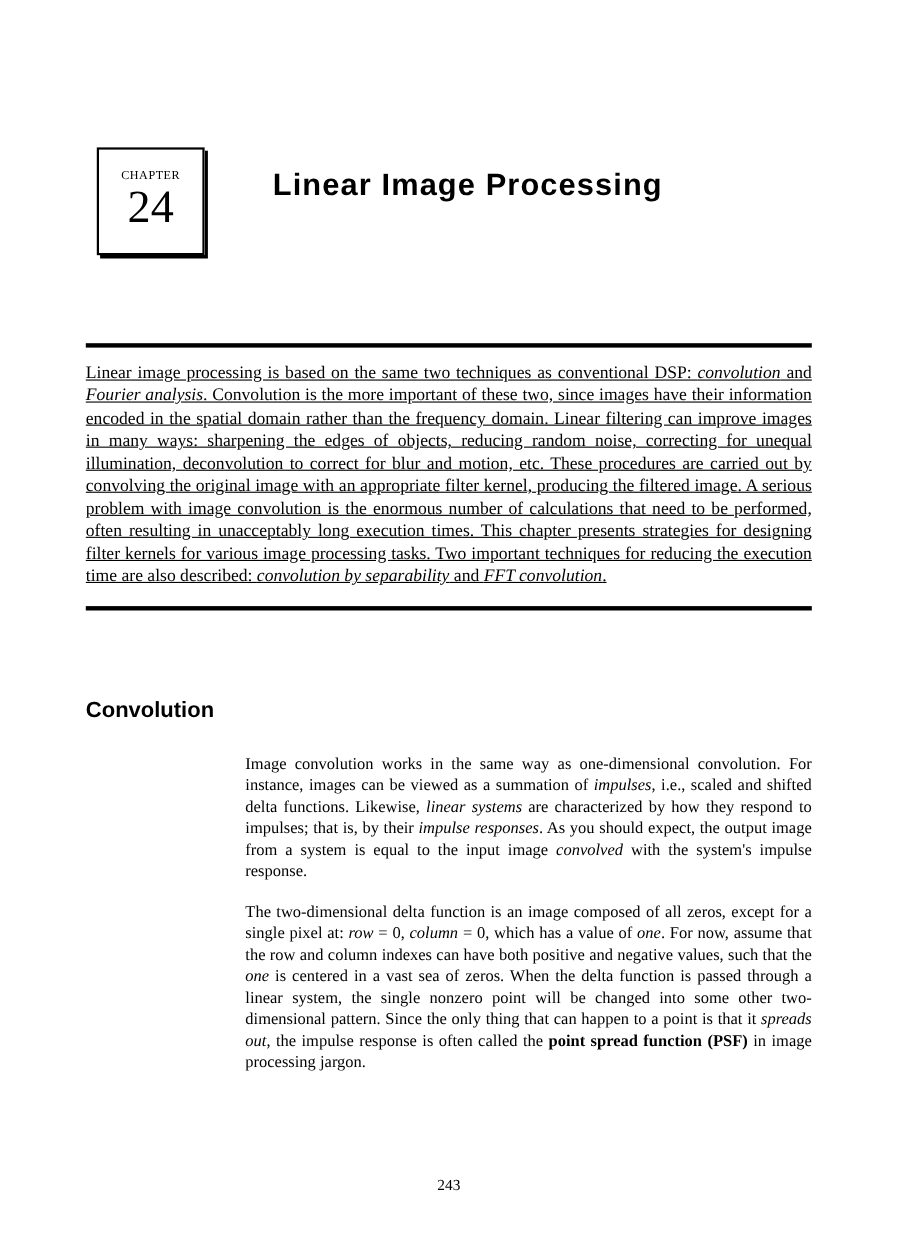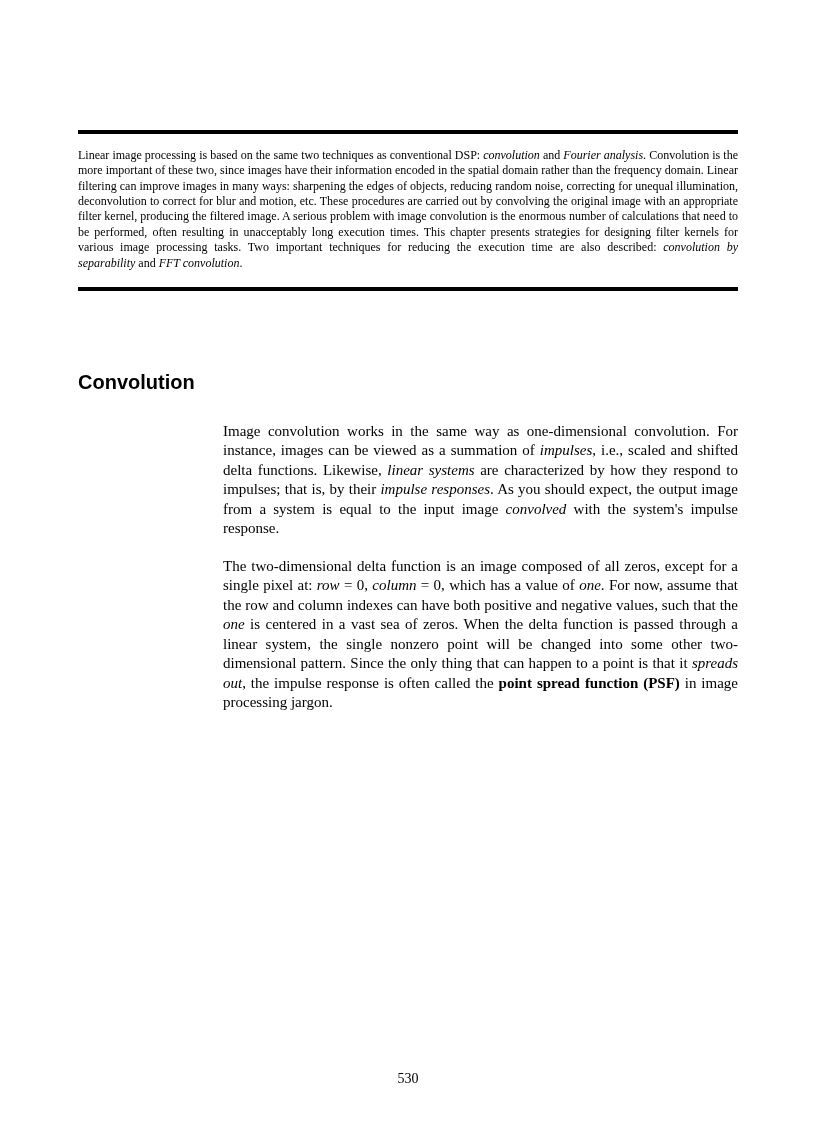--- a/index.html
+++ b/index.html
@@ -58,23 +58,24 @@
     border: none;
     border-top: 4px solid #000;
     margin: 0 0 14px 0;
   }
   .rule-thick-bottom {
     border: none;
     border-top: 4px solid #000;
     margin: 16px 0 0 0;
   }
   .intro {
-    font-size: 12px;
+    font-size: 16px;
     line-height: 1.28;
     text-align: justify;
+    text-decoration: underline;
   }
   .intro .ital { font-style: italic; }
   .section-heading {
     font-family: Arial, Helvetica, sans-serif;
     font-size: 20px;
     font-weight: bold;
     margin-top: 80px;
     margin-bottom: 28px;
   }
   .body-col {
@@ -92,20 +93,27 @@
     left: 0;
     right: 0;
     text-align: center;
     font-size: 14px;
   }
 </style>
 </head>
 <body>
 
 <div class="page">
+  <div class="header-row">
+    <div class="chapter-box">
+      <div class="chapter-label">CHAPTER</div>
+      <div class="chapter-number">24</div>
+    </div>
+    <div class="chapter-title">Linear Image Processing</div>
+  </div>
 
   <hr class="rule-thick">
 
   <div class="intro">
     <span>Linear image processing is based on the same two techniques as conventional DSP: </span><span class="ital">convolution</span><span> and </span><span class="ital">Fourier analysis</span><span>.  Convolution is the more important of these two, since images have their information encoded in the spatial domain rather than the frequency domain.   Linear filtering can improve images in many ways: sharpening the edges of objects, reducing random noise, correcting for unequal illumination, deconvolution to correct for blur and motion, etc.  These procedures are carried out by convolving the original image with an appropriate filter kernel, producing the filtered image.  A serious problem with image convolution is the enormous number of calculations that need to be performed, often resulting in unacceptably long execution times.  This chapter presents strategies for designing filter kernels for various image processing tasks.  Two important techniques for reducing the execution time are also described: </span><span class="ital">convolution by separability</span><span> and </span><span class="ital">FFT convolution</span><span>.</span>
   </div>
 
   <hr class="rule-thick-bottom">
 
   <div class="section-heading">Convolution</div>
@@ -113,13 +121,13 @@
   <div class="body-col">
     <p>
       <span>Image convolution works in the same way as one-dimensional convolution.  For instance, images can be viewed as a summation of </span><span class="ital">impulses</span><span>, i.e., scaled and shifted delta functions.  Likewise, </span><span class="ital">linear systems</span><span> are characterized by how they respond to impulses; that is, by their </span><span class="ital">impulse responses</span><span>.  As you should expect, the output image from a system is equal to the input image </span><span class="ital">convolved</span><span> with the system's impulse response.</span>
     </p>
     <p>
       <span>The two-dimensional delta function is an image composed of all zeros, except for a single pixel at: </span><span class="ital">row</span><span> = 0, </span><span class="ital">column</span><span> = 0, which has a value of </span><span class="ital">one</span><span>.  For now, assume that the row and column indexes can have both positive and negative values, such that the </span><span class="ital">one</span><span> is centered in a vast sea of zeros. When the delta function is passed through a linear system, the single nonzero point will be changed into some other two-dimensional pattern.  Since the only thing that can happen to a point is that it </span><span class="ital">spreads out</span><span>, the impulse response is often called the </span><span class="bold">point spread function (PSF)</span><span> in image processing jargon.</span>
     </p>
   </div>
 </div>
 
-<div class="page-num">530</div>
+<div class="page-num">243</div>
 
 </body></html>

